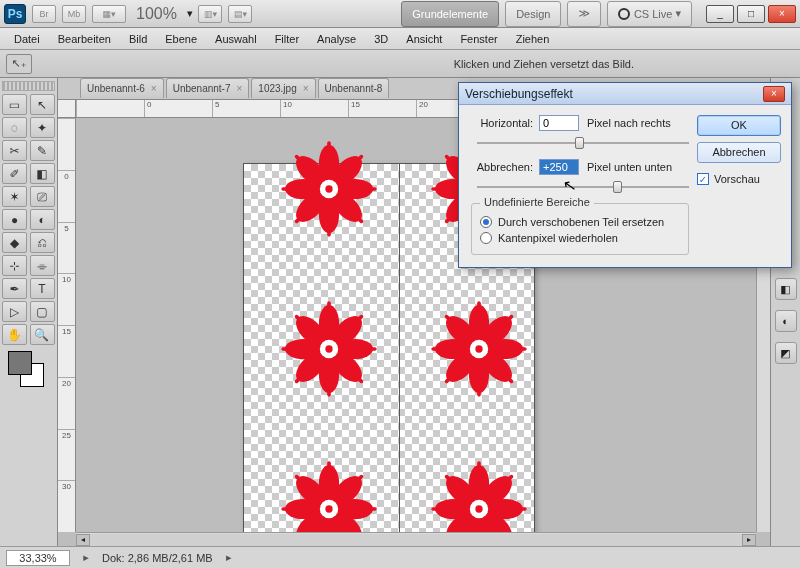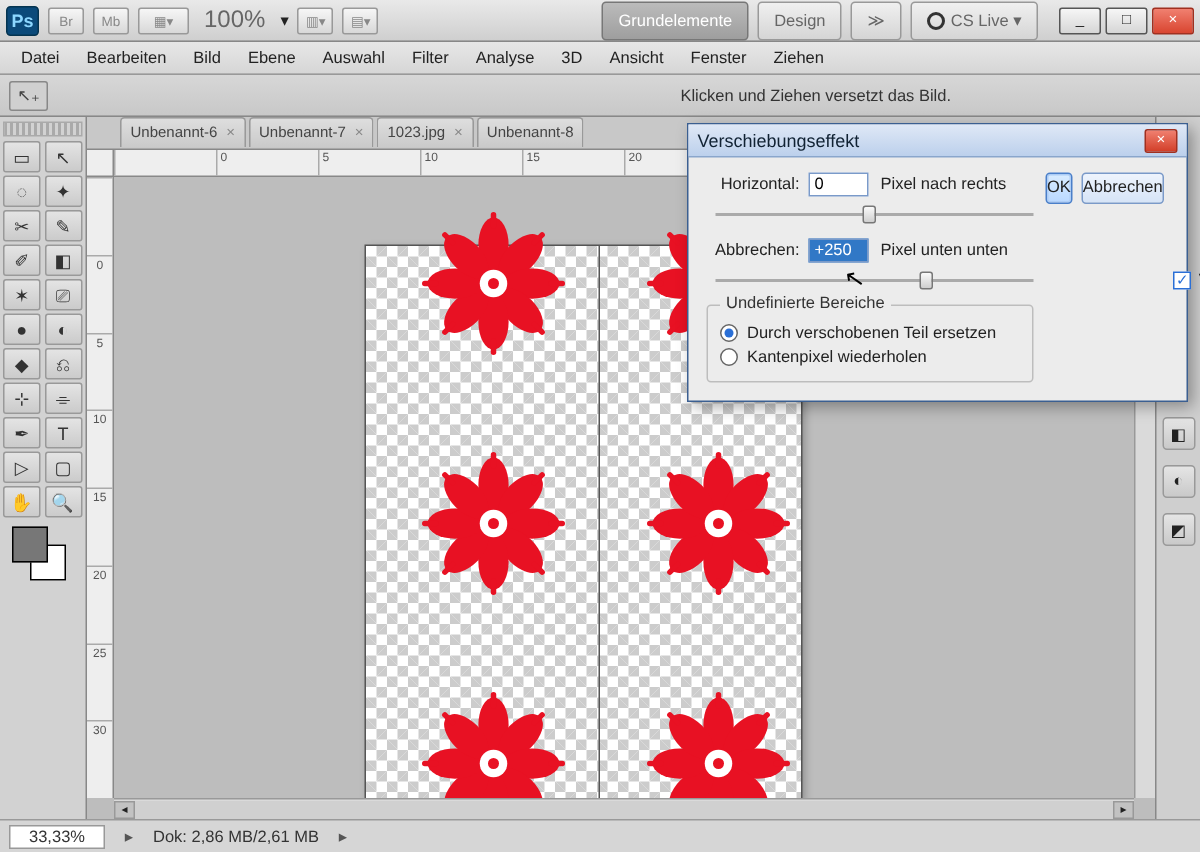--- a/index.html
+++ b/index.html
@@ -80,21 +80,21 @@
   .row .unit { margin-left:2px;}
   .slider { height:16px; position:relative; margin:0 0 8px 6px;}
   .slider .track { position:absolute; top:7px; left:0; right:0; height:2px; background:#aaa;}
   .slider .thumb { position:absolute; top:2px; width:9px; height:12px; background:linear-gradient(#fafafa,#cfcfcf); border:1px solid #777; border-radius:2px;}
   .group { border:1px solid #bdbdbd; border-radius:3px; padding:8px 8px 6px; margin-top:4px; position:relative;}
   .group legend { position:absolute; top:-8px; left:8px; background:#ececec; padding:0 4px; color:#333;}
   .radio-row { display:flex; align-items:center; gap:6px; margin:4px 0;}
   .radio { width:12px; height:12px; border:1px solid #666; border-radius:50%; display:inline-flex; align-items:center; justify-content:center; background:#fff;}
   .radio.checked::after { content:""; width:6px; height:6px; background:#2a5; border-radius:50%; background:#3a7f3a;}
   .radio.checked::after { background:#2a6fd6;}
-  .dlg-right { width:84px; display:flex; flex-direction:row; gap:6px; align-items:stretch;}
+  .dlg-right { width:84px; display:flex; flex-direction:column; gap:6px; align-items:stretch;}
   .dbtn { height:21px; border:1px solid #7a9ac9; border-radius:3px; background:linear-gradient(#eef4fd,#d6e4f7); text-align:center; line-height:19px;}
   .dbtn.primary { background:linear-gradient(#d9ecff,#b9d8ff); border-color:#4a7fc9; box-shadow:inset 0 0 0 1px #aecdf5;}
   .chk-row { display:flex; align-items:center; gap:5px; margin-top:4px;}
   .chk { width:12px; height:12px; border:1px solid #2a6fd6; background:#fff; display:flex; align-items:center; justify-content:center; font-size:10px; color:#2a6fd6;}
   .cursor { position:absolute; top:176px; left:563px; font-size:16px; color:#000; z-index:50; transform:rotate(-10deg); pointer-events:none;}
 </style>
 </head>
 <body>
 
 <div class="titlebar">

